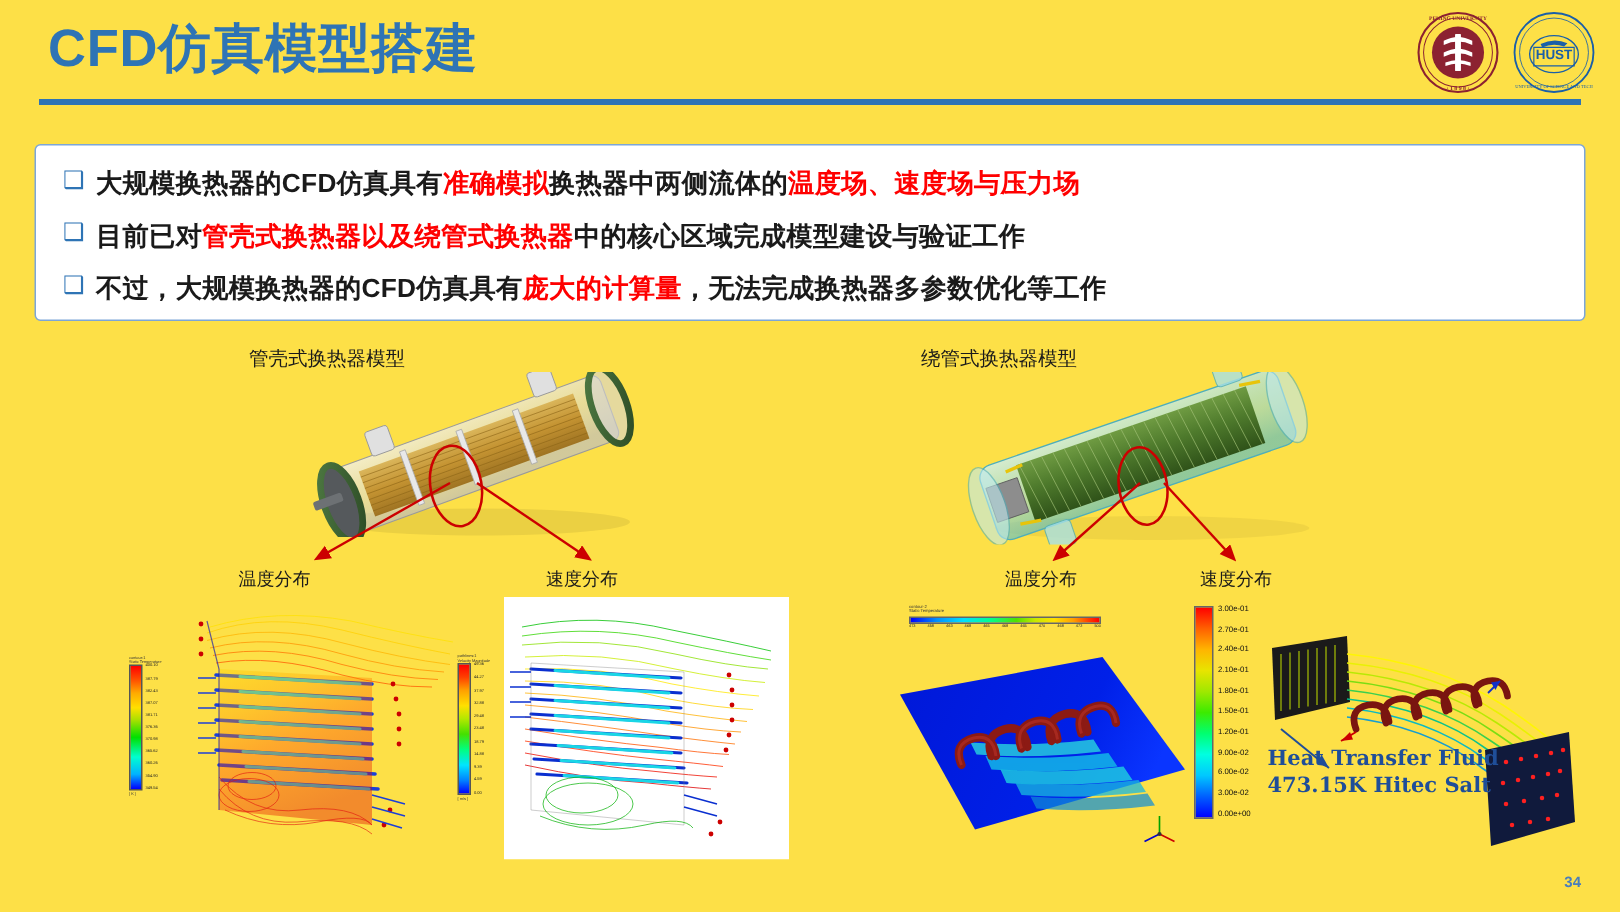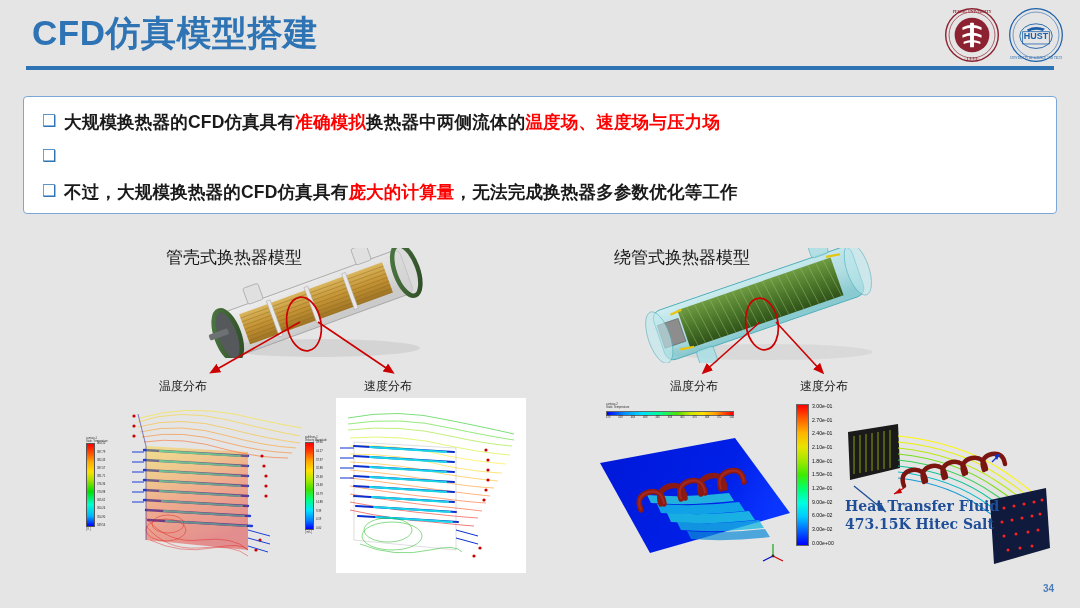--- a/index.html
+++ b/index.html
@@ -6,21 +6,21 @@
   * { box-sizing: border-box; margin: 0; padding: 0; }
   html, body {
     width: 1080px; height: 608px;
     background: #ffffff;
     font-family: "Liberation Sans", "DejaVu Sans", sans-serif;
     overflow: hidden;
   }
   #slide {
     position: relative;
     width: 1080px; height: 608px;
-    background: #e5e5e5;
+    background: #fde047;
   }
 
   
   .title {
     position: absolute;
     left: 32px; top: 14px;
     font-size: 35px;
     font-weight: bold;
     color: #2E74B5;
     letter-spacing: 0.5px;
@@ -76,21 +76,21 @@
   }
   .rd { color: #FF0000; }
 
   
   .cap {
     position: absolute;
     font-family: "DejaVu Serif", "Liberation Serif", serif;
     color: #1a1a1a;
     white-space: nowrap;
   }
-  .cap-model { font-size: 17px; margin-top: 16px; }
+  .cap-model { font-size: 13px; }
   .cap-sub { font-size: 12px; text-align: right; }
 
   
   .hx-shell { position: absolute; left: 192px; top: 248px; width: 250px; height: 110px; }
   .hx-coil  { position: absolute; left: 628px; top: 248px; width: 270px; height: 115px; }
 
   
   .plot { position: absolute; }
 
   .legend-v {
@@ -194,20 +194,21 @@
     </svg>
   </div>
 
   <div class="bullet-box">
     <div class="bullet-row">
       <span class="bullet-mark">❑</span>
       <span class="bullet-text"><span>大规模换热器的CFD仿真具有</span><span class="rd">准确模拟</span><span>换热器中两侧流体的</span><span class="rd">温度场、速度场与压力场</span></span>
     </div>
     <div class="bullet-row">
       <span class="bullet-mark">❑</span>
+      <span class="bullet-text"><span>目前已对</span><span class="rd">管壳式换热器以及绕管式换热器</span><span>中的核心区域完成模型建设与验证工作</span></span>
     </div>
     <div class="bullet-row">
       <span class="bullet-mark">❑</span>
       <span class="bullet-text"><span>不过，大规模换热器的CFD仿真具有</span><span class="rd">庞大的计算量</span><span>，无法完成换热器多参数优化等工作</span></span>
     </div>
   </div>
 
   <div class="cap cap-model" style="left:166px; top:230px;">管壳式换热器模型</div>
   <div class="cap cap-model" style="left:614px; top:230px;">绕管式换热器模型</div>
 

